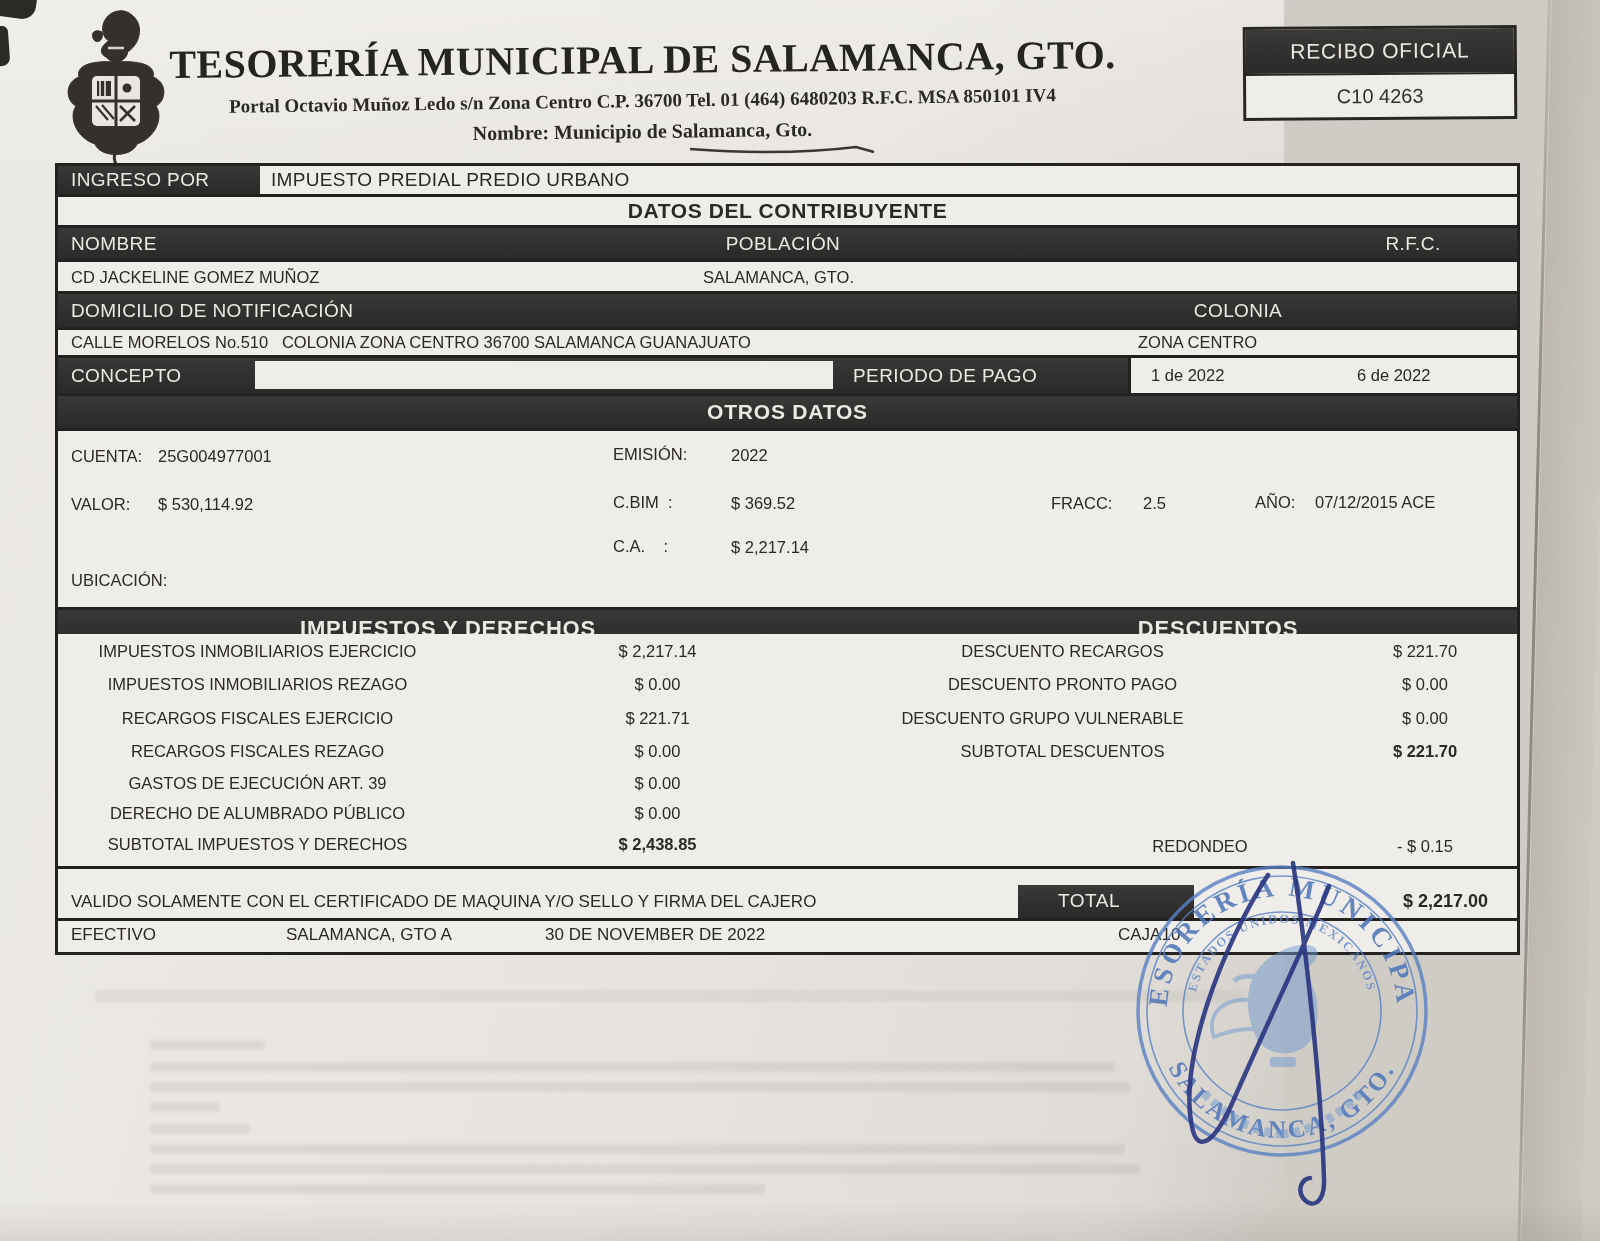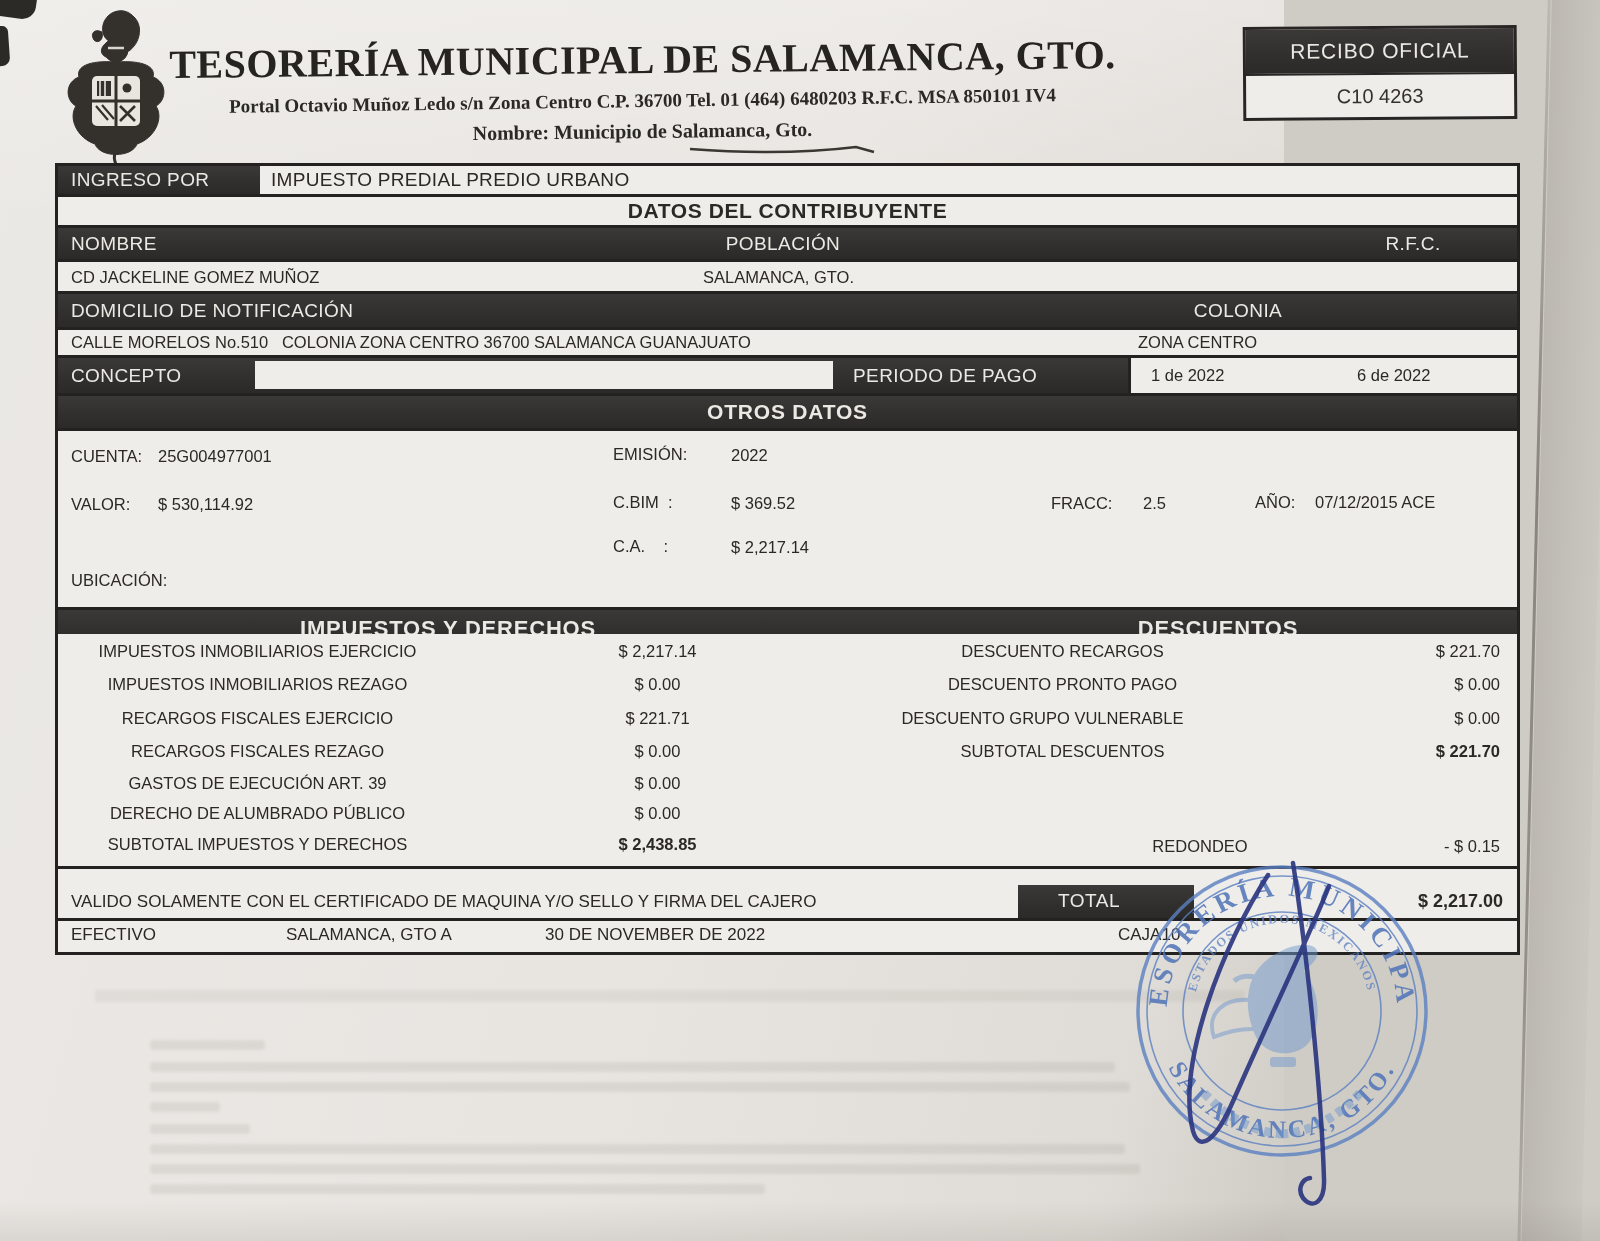--- a/index.html
+++ b/index.html
@@ -12,21 +12,21 @@
   .abs{position:absolute;}
   .serif{font-family:"Liberation Serif", serif;}
   .band{background:linear-gradient(180deg,#3b3937 0%,#32302e 55%,#2c2a28 100%);color:#ebe9e4;}
   .row{position:absolute;left:0;right:0;border-bottom:3px solid #242220;}
   .white-row{background:#efedea;}
   .cell-txt{position:absolute;white-space:pre;}
   .lbl{font-size:19px;letter-spacing:.4px;}
   .val{font-size:16.5px;color:#2b2925;white-space:pre;}
   .bold{font-weight:bold;}
   .ctr{text-align:center;}
-  .rgt{text-align:right;}
+  .rgt{text-align:center;}
   
   .corner-mark{background:#2b2a27;}
   .crease{pointer-events:none;}
   .ghost{background:#6b675f;opacity:.11;filter:blur(1.4px);border-radius:3px;}
 </style>
 </head>
 <body>
 
 <div class="page">
 

